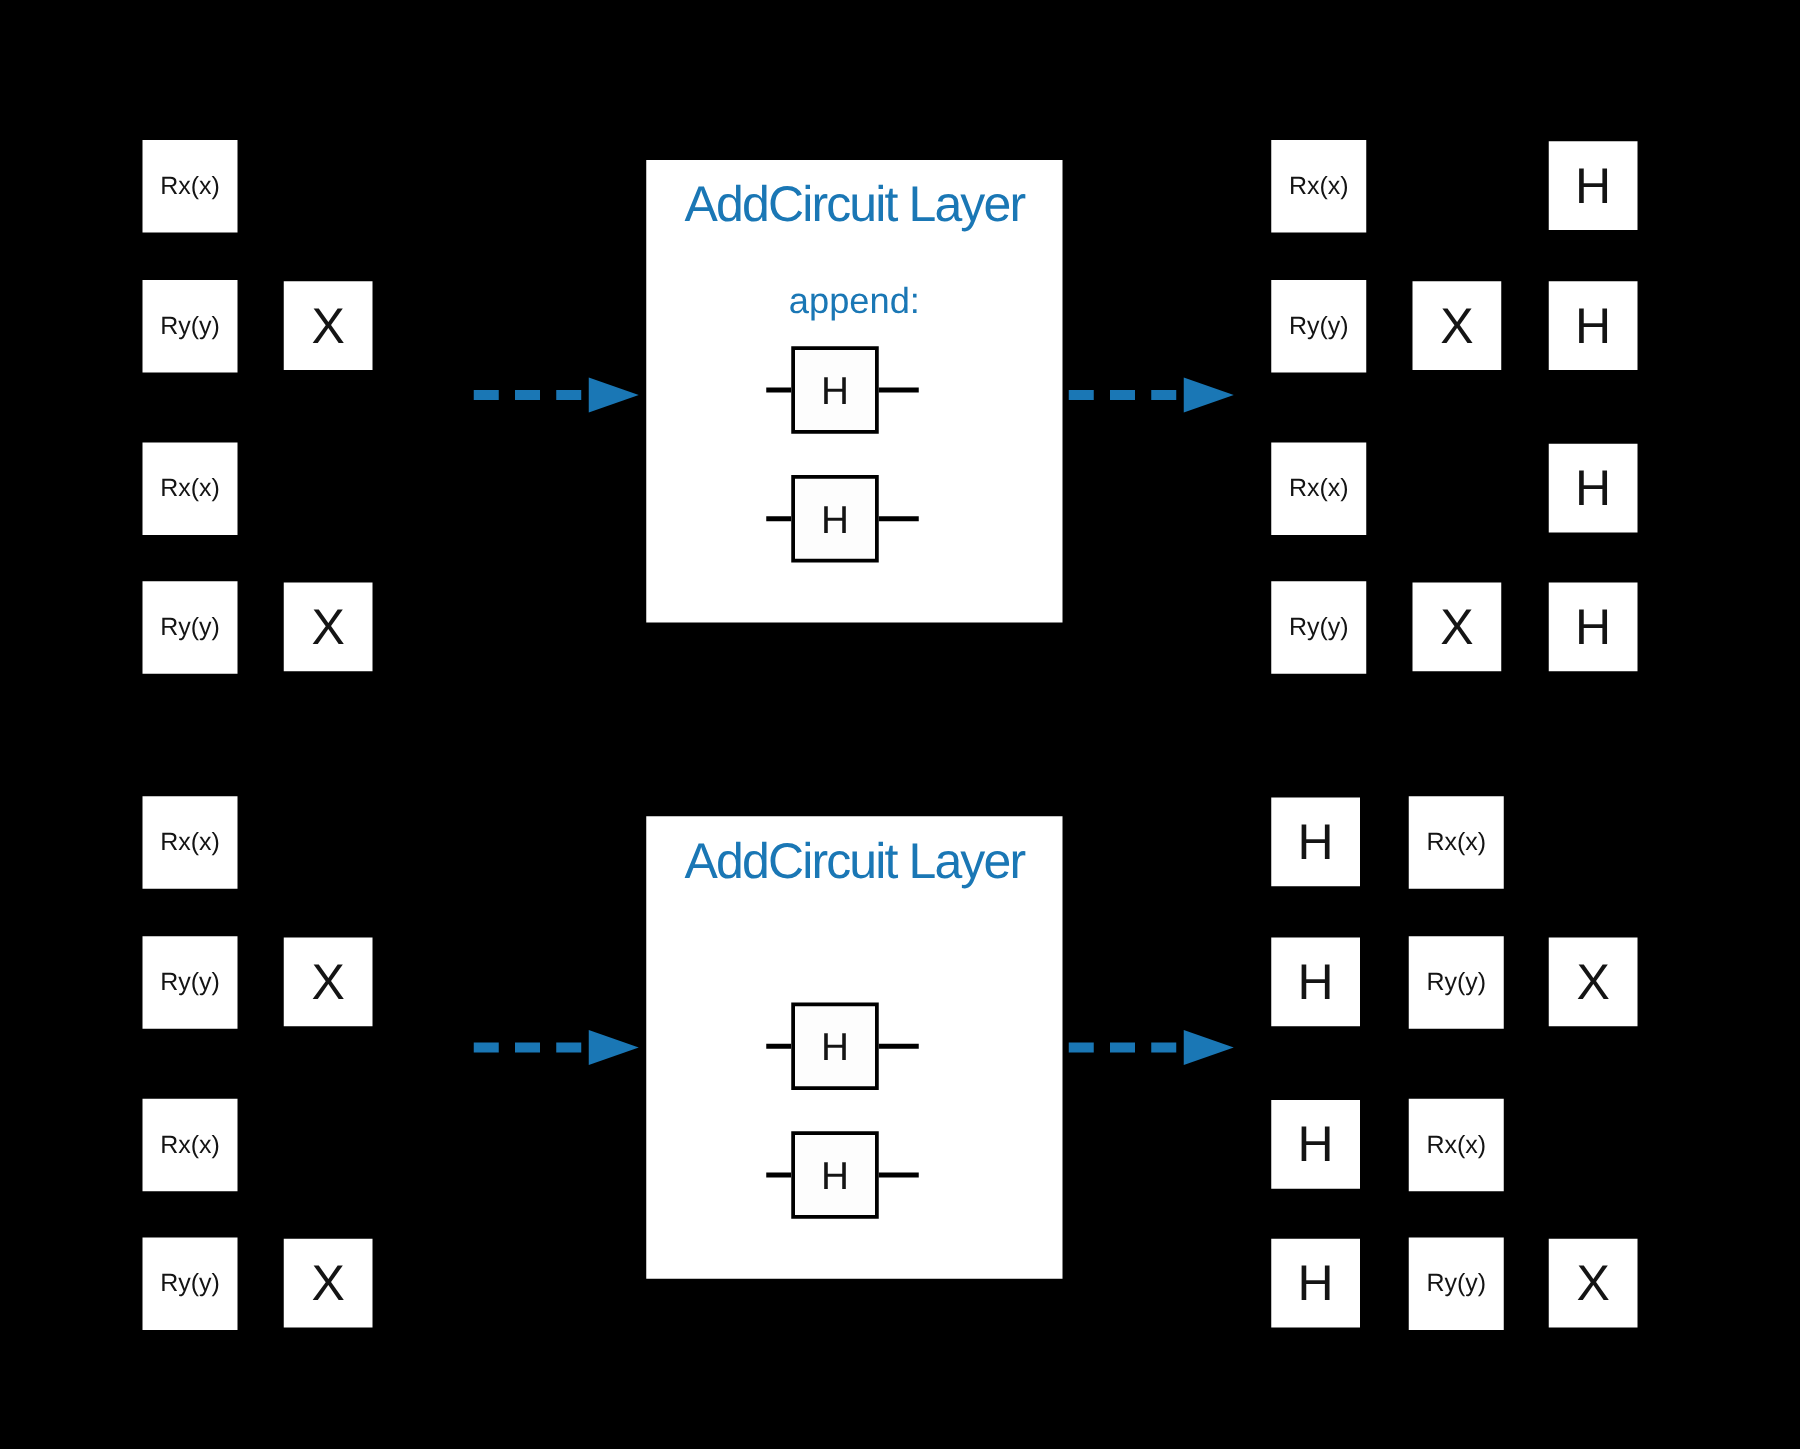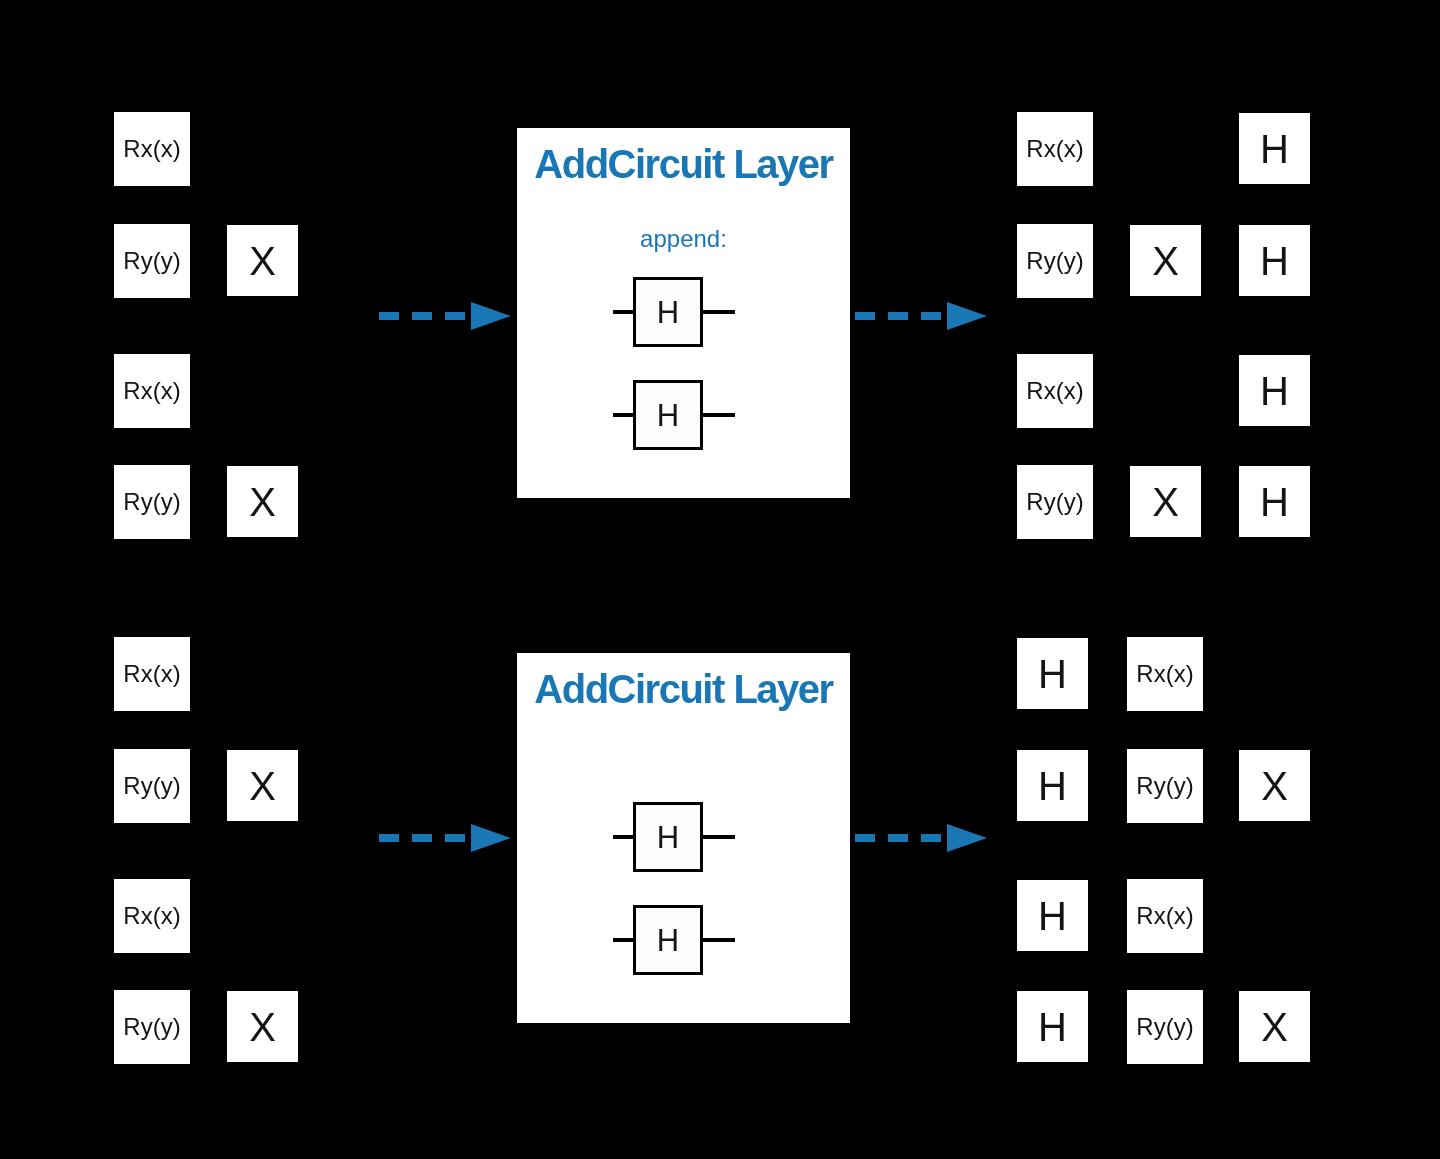--- a/index.html
+++ b/index.html
@@ -5,30 +5,30 @@
   html,body{margin:0;padding:0;background:#000;}
   .stage{
     position:relative;width:1440px;height:1159px;background:#000;
     font-family:"Liberation Sans",sans-serif;overflow:hidden;
   }
   .circuit-group{position:absolute;width:300px;height:430px;}
   .gate{
     position:absolute;background:#ffffff;color:#141414;
     display:flex;align-items:center;justify-content:center;line-height:1;
   }
-  .gate-label{width:76px;height:74px;font-size:24px;}
+  .gate-label{width:76px;height:74px;font-size:20px;}
   .gate-letter{width:71px;height:71px;font-size:40px;}
   .layer-box{position:absolute;width:333px;height:370px;background:#ffffff;}
   .layer-title{
     position:absolute;top:14px;left:0;right:0;text-align:center;
-    font-size:40px;font-weight:bold;color:var(--accent);letter-spacing:-1.5px;
+    font-size:40px;font-weight:normal;color:var(--accent);letter-spacing:-1.5px;
   }
   .layer-mode{
     position:absolute;top:97px;left:0;right:0;text-align:center;
-    font-size:24px;color:var(--accent);
+    font-size:29px;color:var(--accent);
   }
   .h-assembly{position:absolute;left:96px;display:flex;align-items:center;}
   .h-assembly.first{top:149px;}
   .h-assembly.second{top:252px;}
   .h-wire{height:4px;background:#000;}
   .h-wire-left{width:20px;}
   .h-wire-right{width:32px;}
   .h-box{
     width:64px;height:64px;border:3px solid #000;background:#fdfdfd;
     display:flex;align-items:center;justify-content:center;

